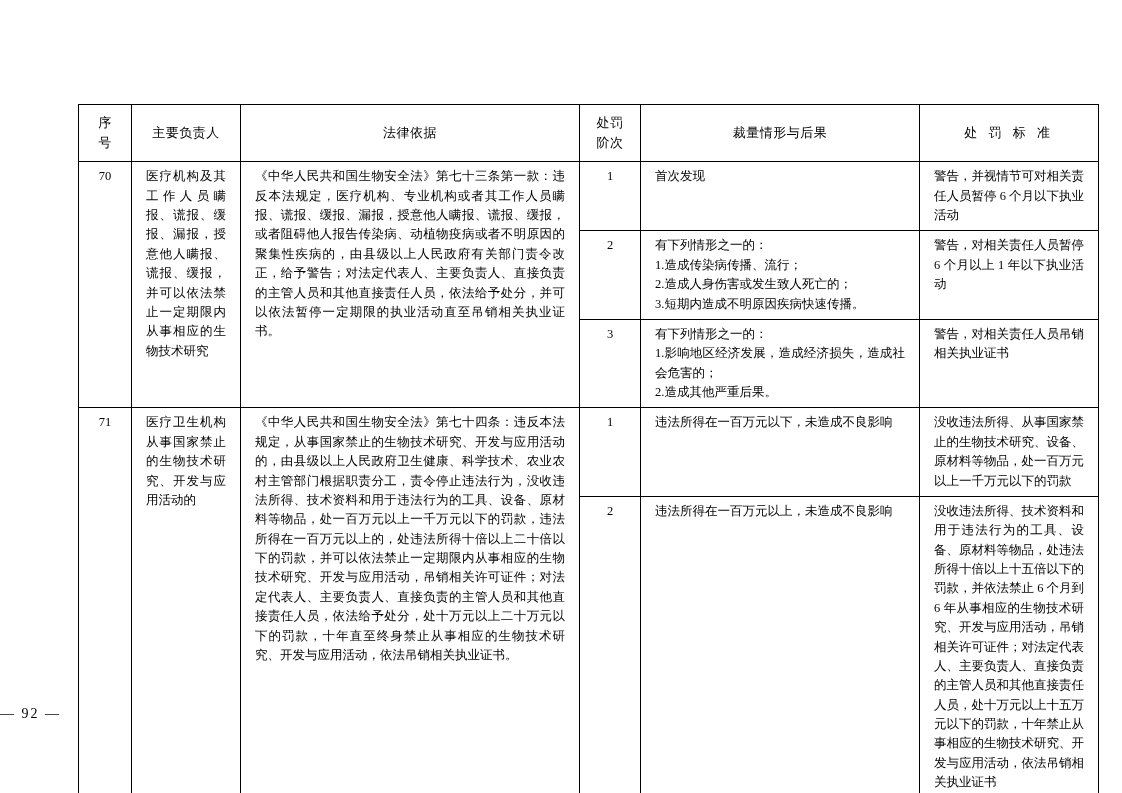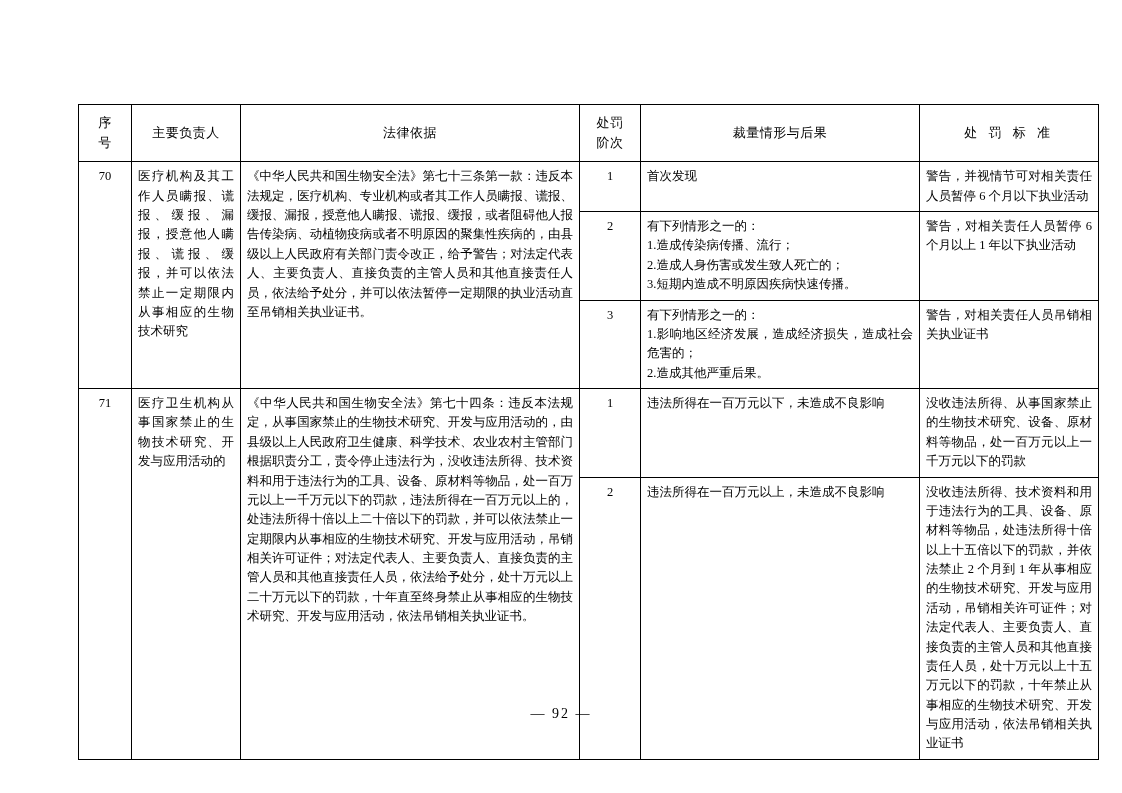--- a/index.html
+++ b/index.html
@@ -23,21 +23,21 @@
     position: absolute;
     left: 78px;
     top: 104px;
     width: 966px;
     border-collapse: collapse;
     table-layout: fixed;
   }
   .doc-table td, .doc-table th {
     border: 1px solid #000000;
     vertical-align: top;
-    padding: 5px 6px;
+    padding: 5px 14px;
     font-size: 12.5px;
     line-height: 1.55;
     font-weight: normal;
   }
   .doc-table th {
     text-align: center;
     vertical-align: middle;
     padding: 8px 4px;
     font-size: 13px;
     letter-spacing: 0.5px;
@@ -64,21 +64,20 @@
     letter-spacing: 4px;
   }
   .seq-num {
     font-size: 13px;
   }
   .pagenum {
     position: absolute;
     left: 0;
     top: 706px;
     width: 1122px;
-    text-align: center;
     font-size: 14px;
     letter-spacing: 2px;
   }
   .cellblock {
     display: block;
     white-space: pre-line;
   }
 </style>
 </head>
 <body>
@@ -181,21 +180,21 @@
           </td>
       </tr>
       <tr>
         <td class="c-center">
             <span class="cellblock">2</span>
           </td>
         <td class="c-just c-mid">
             <span class="cellblock">违法所得在一百万元以上，未造成不良影响</span>
           </td>
         <td class="c-just">
-            <span class="cellblock">没收违法所得、技术资料和用于违法行为的工具、设备、原材料等物品，处违法所得十倍以上十五倍以下的罚款，并依法禁止 2 个月到 1 年从事相应的生物技术研究、开发与应用活动，吊销相关许可证件；对法定代表人、主要负责人、直接负责的主管人员和其他直接责任人员，处十万元以上十五万元以下的罚款，十年禁止从事相应的生物技术研究、开发与应用活动，依法吊销相关执业证书</span>
+            <span class="cellblock">没收违法所得、技术资料和用于违法行为的工具、设备、原材料等物品，处违法所得十倍以上十五倍以下的罚款，并依法禁止 6 个月到 6 年从事相应的生物技术研究、开发与应用活动，吊销相关许可证件；对法定代表人、主要负责人、直接负责的主管人员和其他直接责任人员，处十万元以上十五万元以下的罚款，十年禁止从事相应的生物技术研究、开发与应用活动，依法吊销相关执业证书</span>
           </td>
       </tr>
     </tbody>
   </table>
 
   <div class="pagenum">— 92 —</div>
 
 </div>
 
 </body></html>

